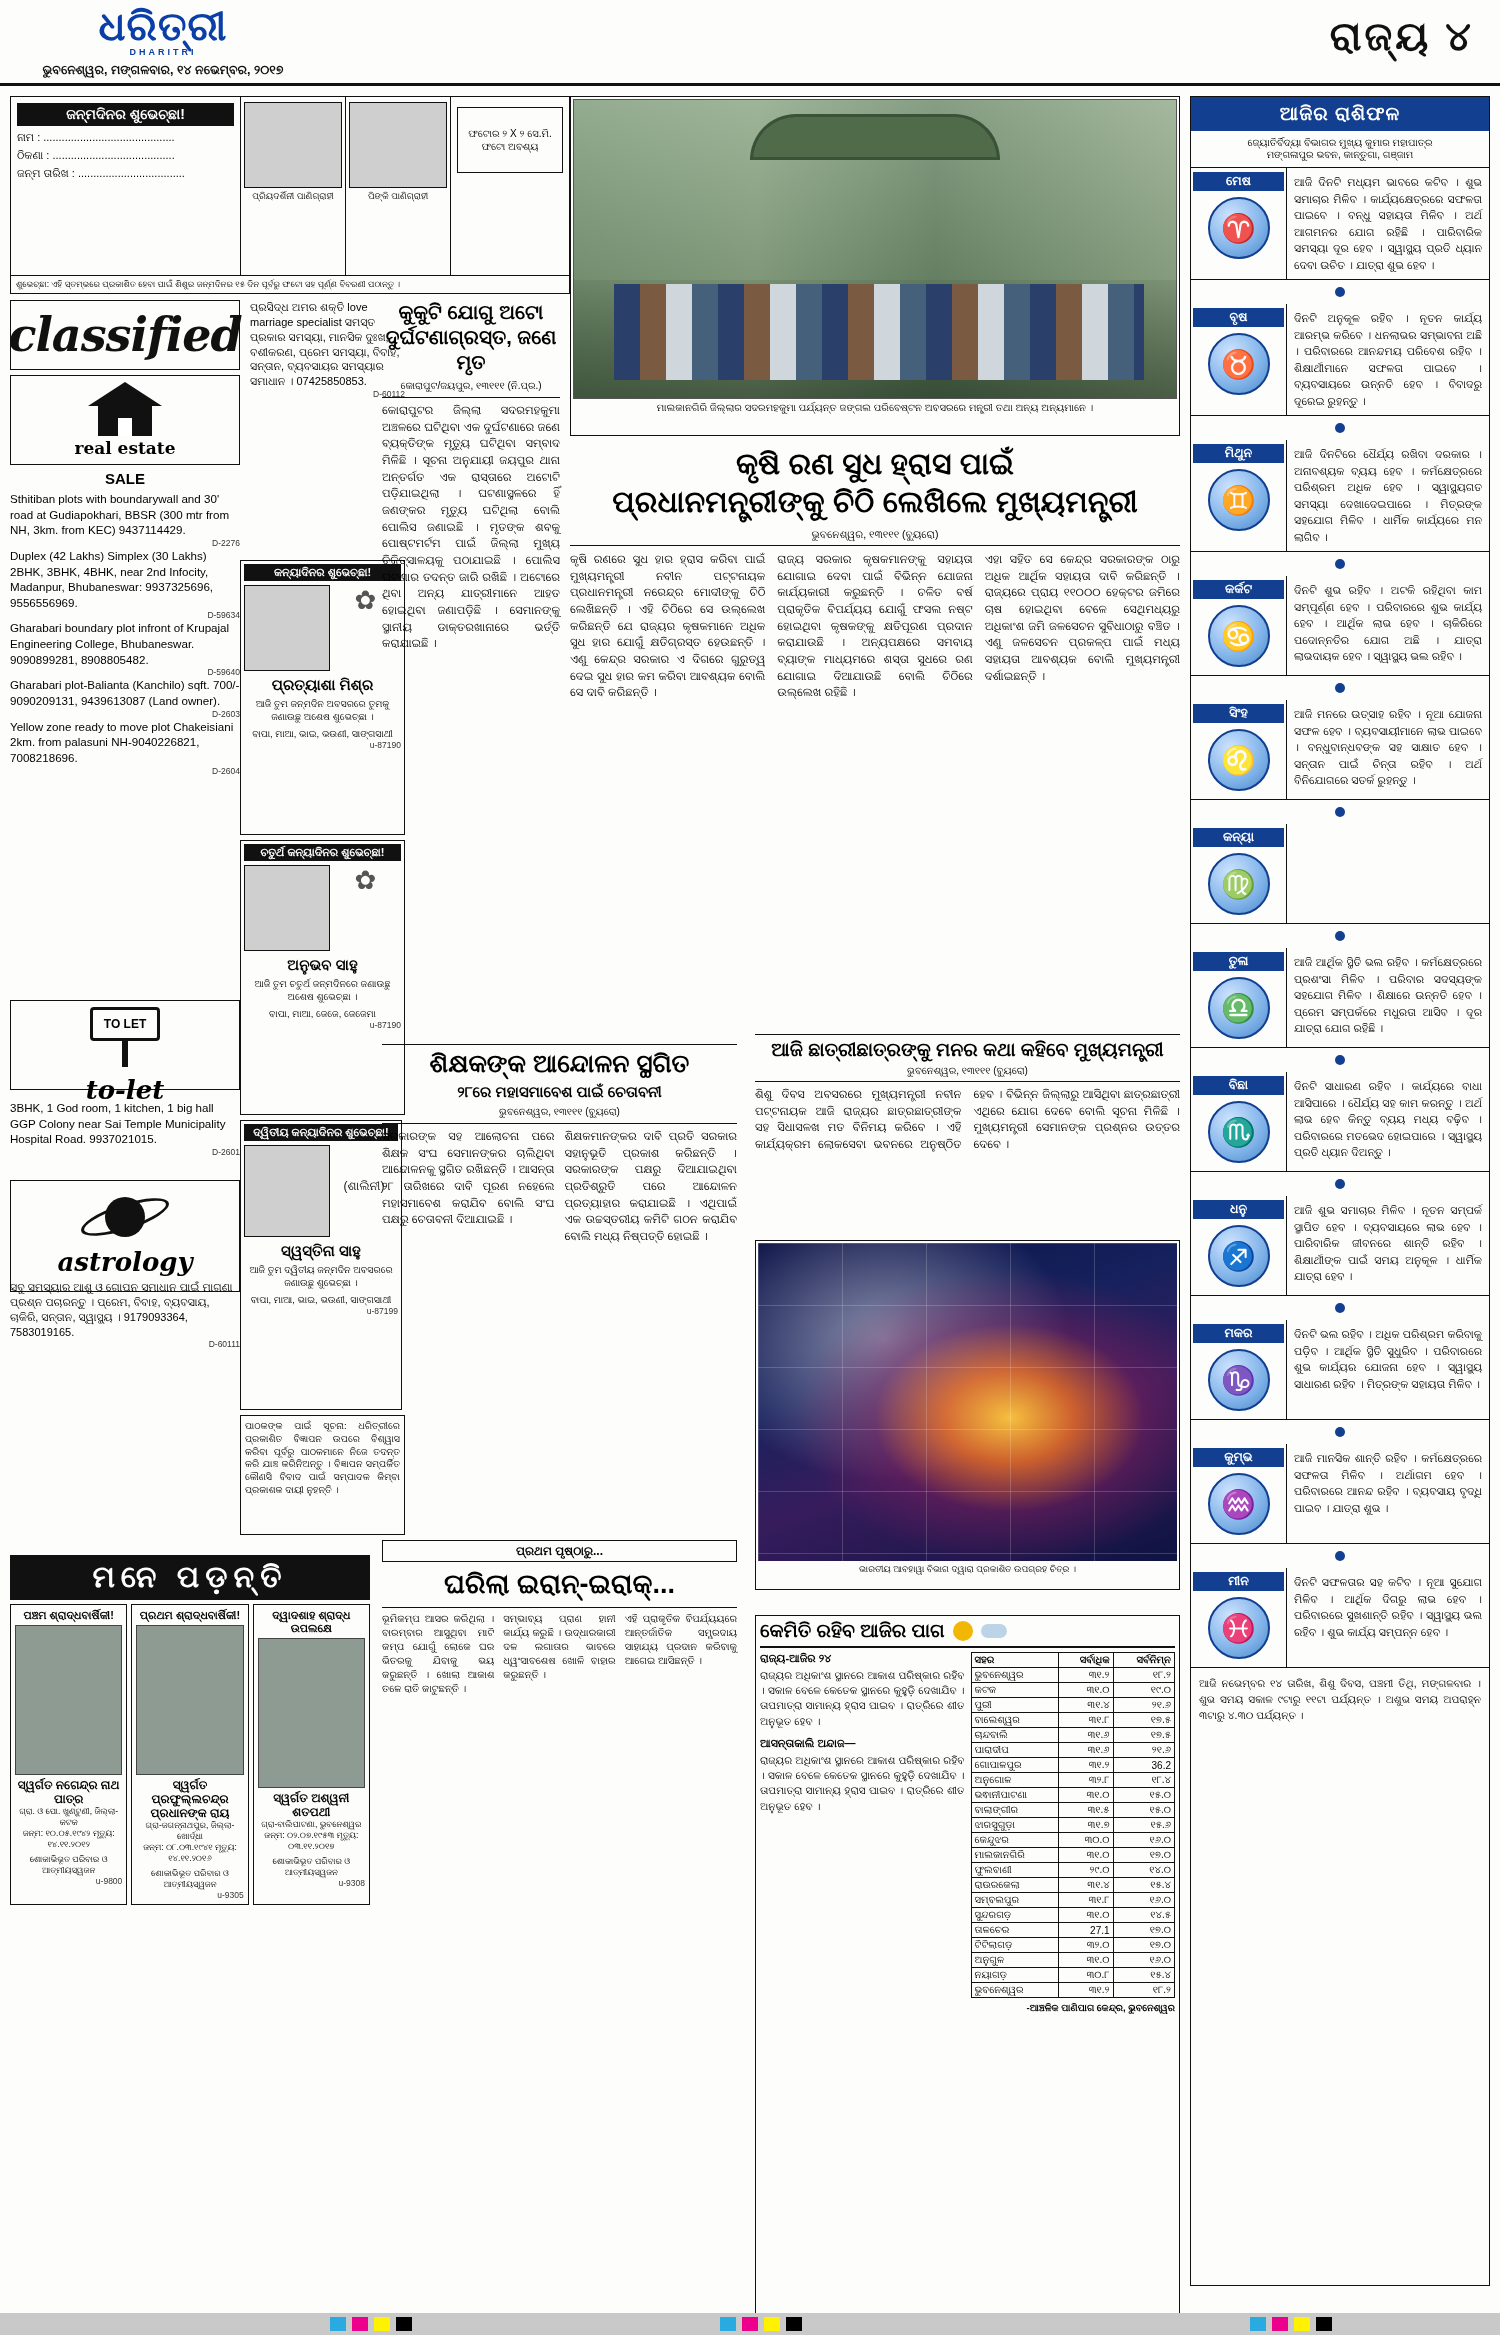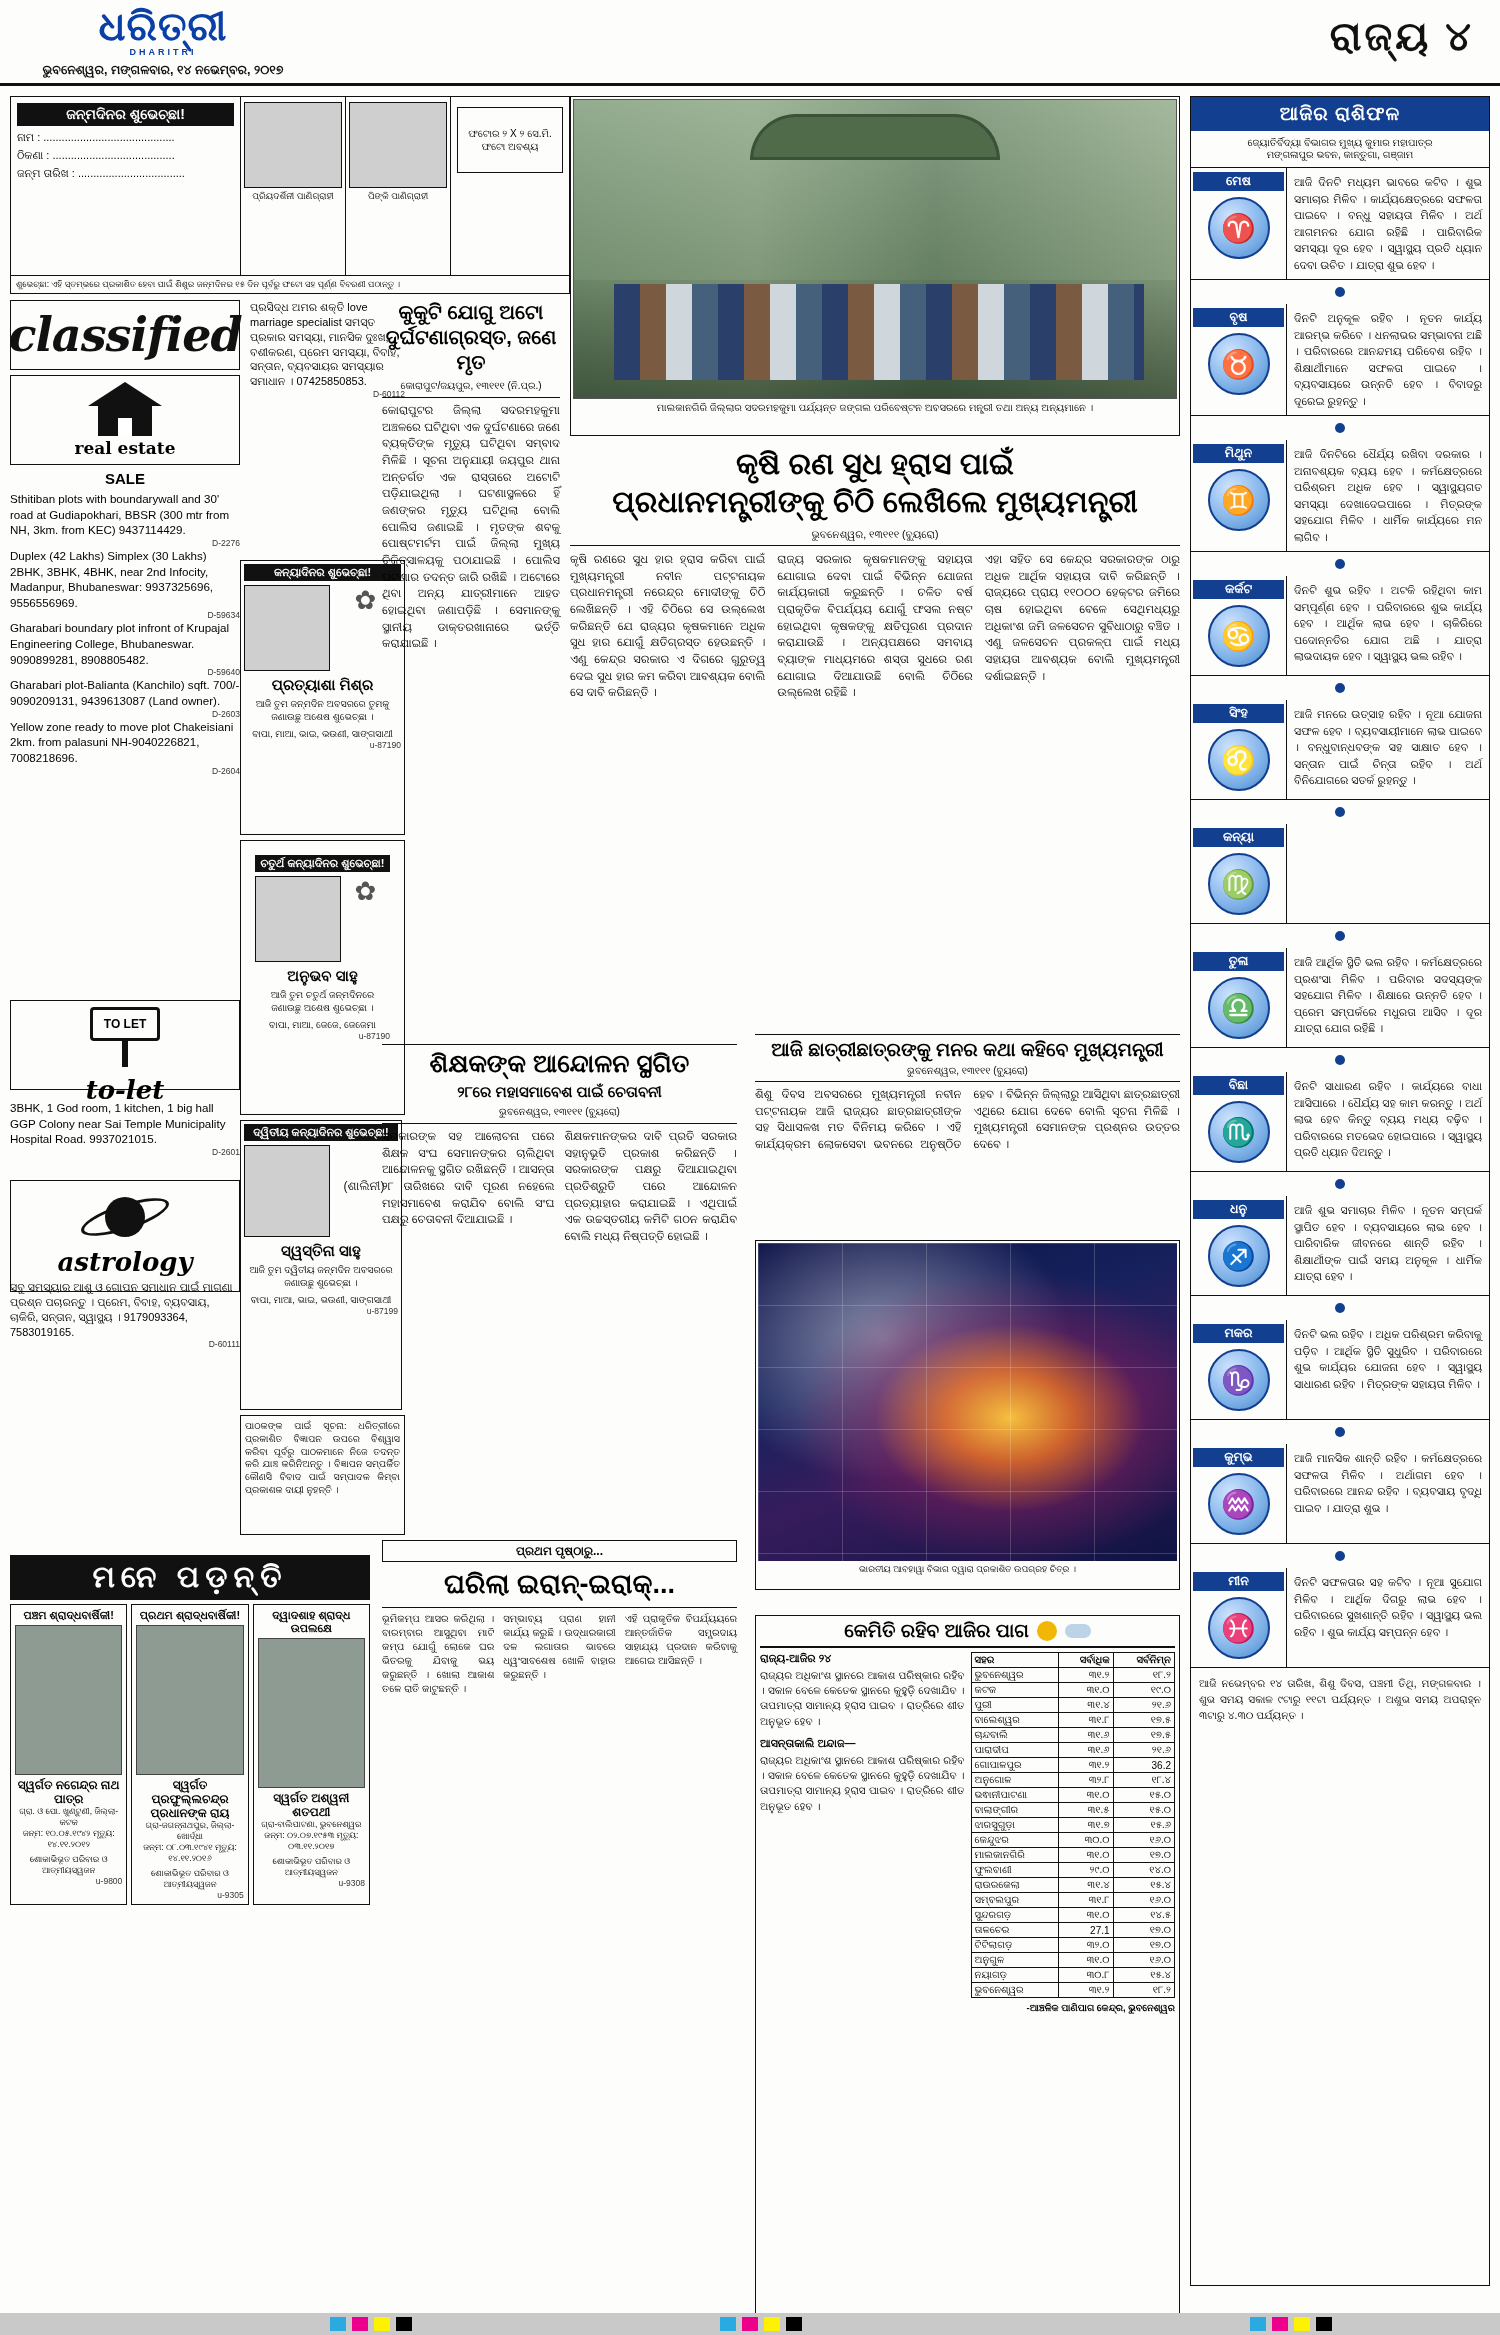--- a/index.html
+++ b/index.html
@@ -218,21 +218,21 @@
     <div style="display:flex; margin-top:4px;">
       <div class="photobox" style="width:86px;height:86px;"></div>
       <div style="flex:1;text-align:center;font-size:26px;color:#555;">✿</div>
     </div>
     <div style="text-align:center;font-weight:bold;font-size:15px;margin-top:5px;">ପ୍ରତ୍ୟାଶା ମିଶ୍ର</div>
     <div style="font-size:9.5px;line-height:1.35;text-align:center;margin-top:4px;">ଆଜି ତୁମ ଜନ୍ମଦିନ ଅବସରରେ ତୁମକୁ ଜଣାଉଛୁ ଅଶେଷ ଶୁଭେଚ୍ଛା ।</div>
     <div style="font-size:9.5px;text-align:center;margin-top:4px;">ବାପା, ମାଆ, ଭାଇ, ଭଉଣୀ, ସାଙ୍ଗସାଥୀ</div>
     <div class="adcode">u-87190</div>
   </div>
 
-  <div class="col bordered" style="left:240px; top:840px; width:165px; height:275px; padding:14px;">
+  <div class="col bordered" style="left:240px; top:840px; width:165px; height:275px; padding:3px;">
     <div style="background:#111;color:#fff;font-size:11px;font-weight:bold;text-align:center;padding:2px 0;">ଚତୁର୍ଥ କନ୍ୟାଦିନର ଶୁଭେଚ୍ଛା!</div>
     <div style="display:flex; margin-top:4px;">
       <div class="photobox" style="width:86px;height:86px;"></div>
       <div style="flex:1;text-align:center;font-size:26px;color:#555;">✿</div>
     </div>
     <div style="text-align:center;font-weight:bold;font-size:15px;margin-top:5px;">ଅନୁଭବ ସାହୁ</div>
     <div style="font-size:9.5px;line-height:1.35;text-align:center;margin-top:4px;">ଆଜି ତୁମ ଚତୁର୍ଥ ଜନ୍ମଦିନରେ ଜଣାଉଛୁ ଅଶେଷ ଶୁଭେଚ୍ଛା ।</div>
     <div style="font-size:9.5px;text-align:center;margin-top:4px;">ବାପା, ମାଆ, ଜେଜେ, ଜେଜେମା</div>
     <div class="adcode">u-87190</div>
   </div>
@@ -316,21 +316,21 @@
     <div style="font-size:27px; font-weight:bold; text-align:center; margin:7px 0;">ଘରିଲା ଇରାନ୍‌-ଇରାକ୍...</div>
     <div class="rule"></div>
     <div style="display:flex; gap:9px;">
       <div class="od-sm" style="flex:1; text-align:justify;">ଭୂମିକମ୍ପ ଆସର କରିଥିଲା । ବାରମ୍ବାର ଆସୁଥିବା ମାଟି କମ୍ପ ଯୋଗୁଁ ଲୋକେ ଘର ଭିତରକୁ ଯିବାକୁ ଭୟ କରୁଛନ୍ତି । ଖୋଲା ଆକାଶ ତଳେ ରାତି କାଟୁଛନ୍ତି ।</div>
       <div class="od-sm" style="flex:1; text-align:justify;">ସମ୍ଭାବ୍ୟ ପ୍ରାଣ ହାନୀ କାର୍ଯ୍ୟ କରୁଛି । ଉଦ୍ଧାରକାରୀ ଦଳ ଲଗାତାର ଭାବରେ ଧ୍ୱଂସାବଶେଷ ଖୋଳି ବାହାର କରୁଛନ୍ତି ।</div>
       <div class="od-sm" style="flex:1; text-align:justify;">ଏହି ପ୍ରାକୃତିକ ବିପର୍ଯ୍ୟୟରେ ଆନ୍ତର୍ଜାତିକ ସମ୍ପ୍ରଦାୟ ସାହାଯ୍ୟ ପ୍ରଦାନ କରିବାକୁ ଆଗେଇ ଆସିଛନ୍ତି ।</div>
     </div>
   </div>
 
   <div class="col bordered" style="left:755px; top:1615px; width:425px; height:700px; padding:4px;">
-    <div style="display:flex; align-items:center; justify-content:center; gap:8px; border-bottom:2px solid #111; padding-bottom:4px;">
+    <div style="display:flex; align-items:center; gap:8px; border-bottom:2px solid #111; padding-bottom:4px;">
       <div style="font-size:19px; font-weight:bold;">କେମିତି ରହିବ ଆଜିର ପାଗ</div>
       <span class="sun-icon"></span>
       <span class="cloud-icon"></span>
     </div>
     <div style="display:flex; gap:6px; margin-top:4px; height:600px;">
       <div style="flex:1;">
         <div style="font-size:11px; font-weight:bold; margin-bottom:3px;">ରାଜ୍ୟ-ଆଜିର ୨୪</div>
         <div style="font-size:10.5px; line-height:1.45; text-align:justify;">ରାଜ୍ୟର ଅଧିକାଂଶ ସ୍ଥାନରେ ଆକାଶ ପରିଷ୍କାର ରହିବ । ସକାଳ ବେଳେ କେତେକ ସ୍ଥାନରେ କୁହୁଡ଼ି ଦେଖାଯିବ । ତାପମାତ୍ରା ସାମାନ୍ୟ ହ୍ରାସ ପାଇବ । ରାତ୍ରିରେ ଶୀତ ଅନୁଭୂତ ହେବ ।</div>
         <div style="font-size:11px; font-weight:bold; margin-top:8px;">ଆସନ୍ତାକାଲି ଅନ୍ଦାଜ—</div>
         <div style="font-size:10.5px; line-height:1.45; text-align:justify; margin-top:3px;">ରାଜ୍ୟର ଅଧିକାଂଶ ସ୍ଥାନରେ ଆକାଶ ପରିଷ୍କାର ରହିବ । ସକାଳ ବେଳେ କେତେକ ସ୍ଥାନରେ କୁହୁଡ଼ି ଦେଖାଯିବ । ତାପମାତ୍ରା ସାମାନ୍ୟ ହ୍ରାସ ପାଇବ । ରାତ୍ରିରେ ଶୀତ ଅନୁଭୂତ ହେବ ।</div>

